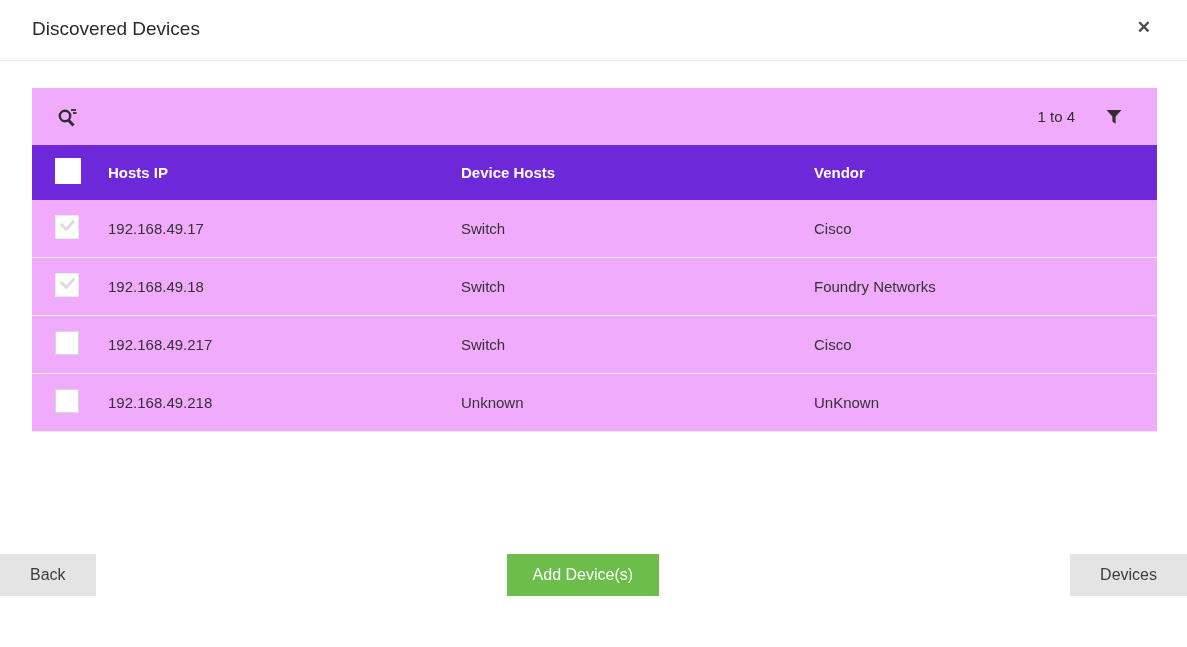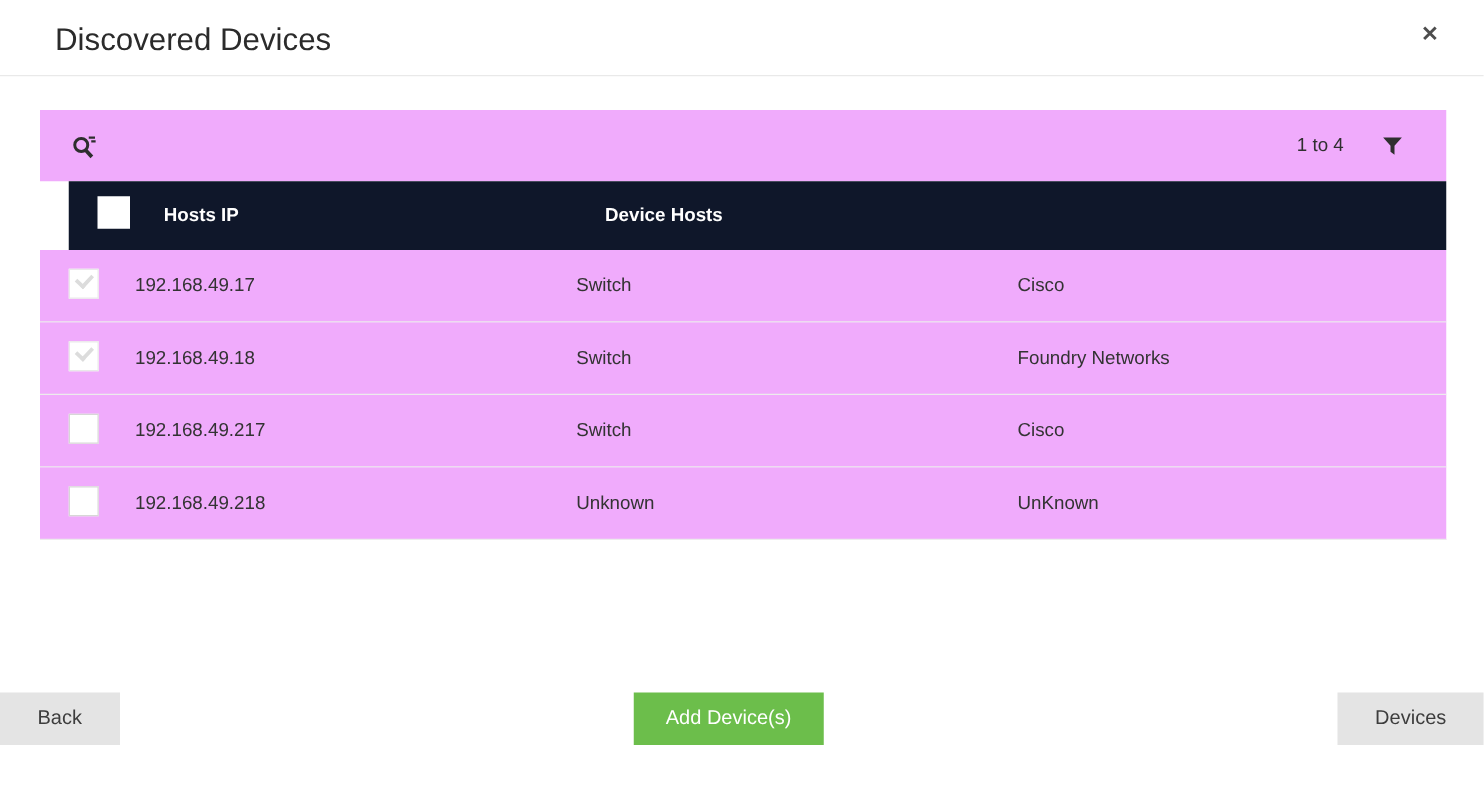--- a/index.html
+++ b/index.html
@@ -2,35 +2,35 @@
 <html><head>
 <meta charset="utf-8">
 <style>
   * { margin:0; padding:0; box-sizing:border-box; }
   html,body { width:1187px; height:647px; background:#ffffff;
               font-family:"Liberation Sans", sans-serif; color:#333; overflow:hidden; }
   .dialog { position:relative; width:1187px; height:647px; background:#fff; }
 
   
   .titlebar { height:61px; border-bottom:1px solid #e9e9e9; position:relative; }
-  .title { position:absolute; left:44px; top:18px; font-size:25px; color:#2b2b2b; font-weight:400; }
+  .title { position:absolute; left:32px; top:18px; font-size:19px; color:#2b2b2b; font-weight:400; }
   .close-btn { position:absolute; right:36px; top:19px; font-size:17px; font-weight:700;
                color:#4d4d4d; cursor:pointer; line-height:1; }
 
   
   .toolbar { position:absolute; left:32px; right:30px; top:88px; height:57px;
              background:#f0abfc; display:flex; align-items:center; padding:0 18px 0 23px; }
   .search-icon { width:24px; height:24px; display:inline-block; cursor:pointer; }
   .toolbar-spacer { flex:1; }
   .range-label { font-size:15px; color:#2f2f2f; margin-right:30px; }
   .filter-icon { width:18px; height:18px; display:inline-block; margin-right:16px; cursor:pointer; }
 
   
   .table { position:absolute; left:32px; right:30px; top:145px; }
-  .thead { display:flex; align-items:center; height:55px; background:#0f172a; color:#ffffff;margin-left:23px; }
+  .thead { display:flex; align-items:center; height:55px; background:#6d28d9; color:#ffffff; }
   .th { font-size:15px; font-weight:700; }
   .col-check { width:76px; padding-left:23px; flex:none; }
   .col-a { width:353px; flex:none; }
   .col-b { width:353px; flex:none; }
   .col-c { flex:1; }
   .trow { display:flex; align-items:center; height:58px; border-bottom:1px solid #ececec;
           background:#f0abfc; font-size:15px; color:#333; }
 
   
   .cb { width:24px; height:24px; background:#fff; border:1px solid #d7d7d7;
@@ -76,20 +76,21 @@
     </span>
   </div>
 
   <div class="table">
     <div class="thead">
       <div class="col-check">
         <span class="cb"></span>
       </div>
       <div class="th col-a">Hosts IP</div>
       <div class="th col-b">Device Hosts</div>
+      <div class="th col-c">Vendor</div>
     </div>
     <div>
         <div class="trow">
       <div class="col-check">
         <span class="cb checked disabled"></span>
       </div>
       <div class="col-a">192.168.49.17</div>
       <div class="col-b">Switch</div>
       <div class="col-c">Cisco</div>
     </div>

